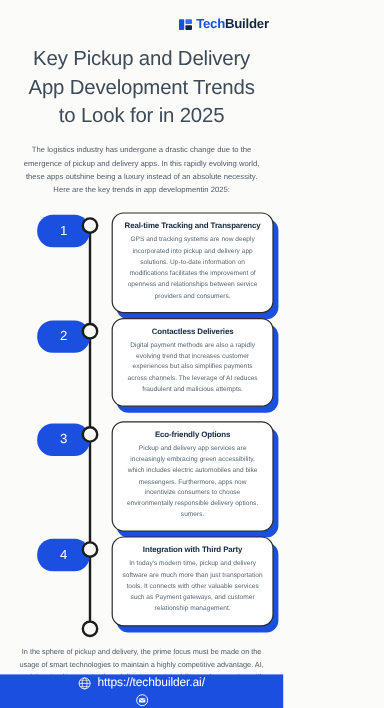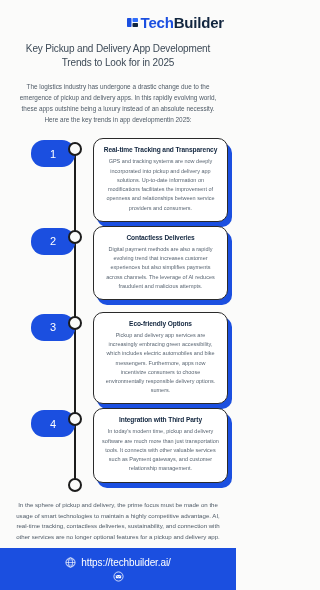--- a/index.html
+++ b/index.html
@@ -16,32 +16,32 @@
   
   .logo-row {
     display: flex;
     align-items: center;
     justify-content: flex-end;
     gap: 3px;
     padding: 14px 12px 0 0;
   }
   .logo-mark { width: 11px; height: 11px; flex: 0 0 auto; display: block; }
   .logo-text {
-    font-size: 15px;
+    font-size: 11px;
     font-weight: bold;
     letter-spacing: -0.2px;
     color: #12263f;
   }
   .logo-text .accent { color: #1b4fe0; }
 
   
   .page-title {
     margin: 11px 16px 0 16px;
     text-align: center;
-    font-size: 10px;
+    font-size: 17px;
     line-height: 1.42;
     font-weight: 500;
     color: #3d4a57;
     letter-spacing: -0.15px;
   }
 
   
   .intro {
     margin: 11px 17px 0 17px;
     text-align: center;
@@ -145,21 +145,21 @@
     text-align: center;
     font-size: 6.1px;
     line-height: 1.72;
     color: #4e5a66;
   }
 
   
   .footer {
     position: absolute;
     left: 0; right: 0; bottom: 0;
-    height: 42px;
+    height: 28px;
     background: #1b4fe0;
     display: flex;
     flex-direction: column;
     align-items: center;
     justify-content: center;
     gap: 3px;
   }
   .contact {
     display: flex;
     align-items: center;

